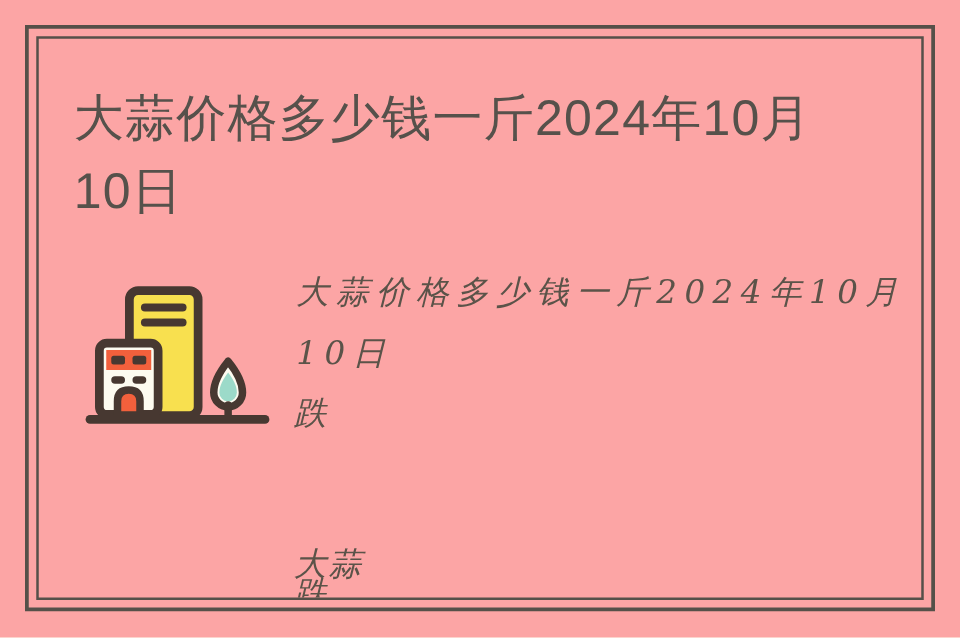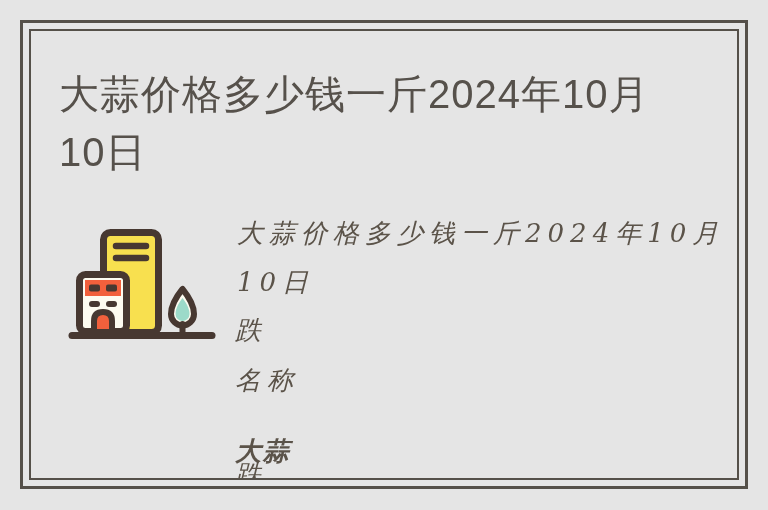--- a/index.html
+++ b/index.html
@@ -4,21 +4,21 @@
 <style>
   html, body {
     margin: 0;
     padding: 0;
     background: #FBF9ED;
   }
   .screen {
     position: relative;
     width: 768px;
     height: 510px;
-    background: #e5e5e5;
+    background: #fca5a5;
     overflow: hidden;
     font-family: "Liberation Sans", sans-serif;
   }
   
   .frame-outer {
     position: absolute;
     left: 20px; top: 20px; right: 20px; bottom: 21px;
     border: 3px solid #555049;
   }
   .frame-inner {
@@ -65,21 +65,21 @@
     white-space: nowrap;
     font-style: italic;
     font-family: "DejaVu Serif", "Liberation Serif", serif;
   }
   .hl-0 { top: 185px; }
   .hl-1 { top: 234px; }
   .hl-2 { top: 282px; left: 204px; }
   .hl-3 { top: 332px; left: 204px; }
   .hl-4 { top: 365px; left: 204px; }
   .hl-5 { top: 394px; left: 204px; }
-  .hl-6 { top: 403px; left: 204px; letter-spacing: 2px; font-weight: bold; }
+  .hl-6 { top: 403px; left: 204px; letter-spacing: 2px; }
   .hl-7 { top: 426px; left: 204px; }
 </style>
 </head>
 <body>
 
 <div class="screen">
   <div class="frame-outer">
     <div class="frame-inner">
       <div class="content">
 
@@ -109,20 +109,19 @@
             <path d="M114.5 76 C110.5 81 107.5 87 107.5 92 A7 7 0 0 0 121.5 92 C121.5 87 118.5 81 114.5 76 Z" fill="#9CDAC9"></path>
             <line x1="114.5" y1="102" x2="114.5" y2="112" stroke="#473831" stroke-width="6" stroke-linecap="round"></line>
 
             <line x1="4" y1="113.5" x2="144" y2="113.5" stroke="#473831" stroke-width="7" stroke-linecap="round"></line>
           </svg>
         </div>
 
         <div class="hand-line hl-0">大蒜价格多少钱一斤2024年10月</div>
         <div class="hand-line hl-1">10日</div>
         <div class="hand-line hl-2">跌</div>
-        <div class="hand-line hl-3">名称</div>
         <div class="hand-line hl-6">大蒜</div>
         <div class="hand-line hl-7">跌</div>
 
       </div>
     </div>
   </div>
 </div>
 
 </body></html>

